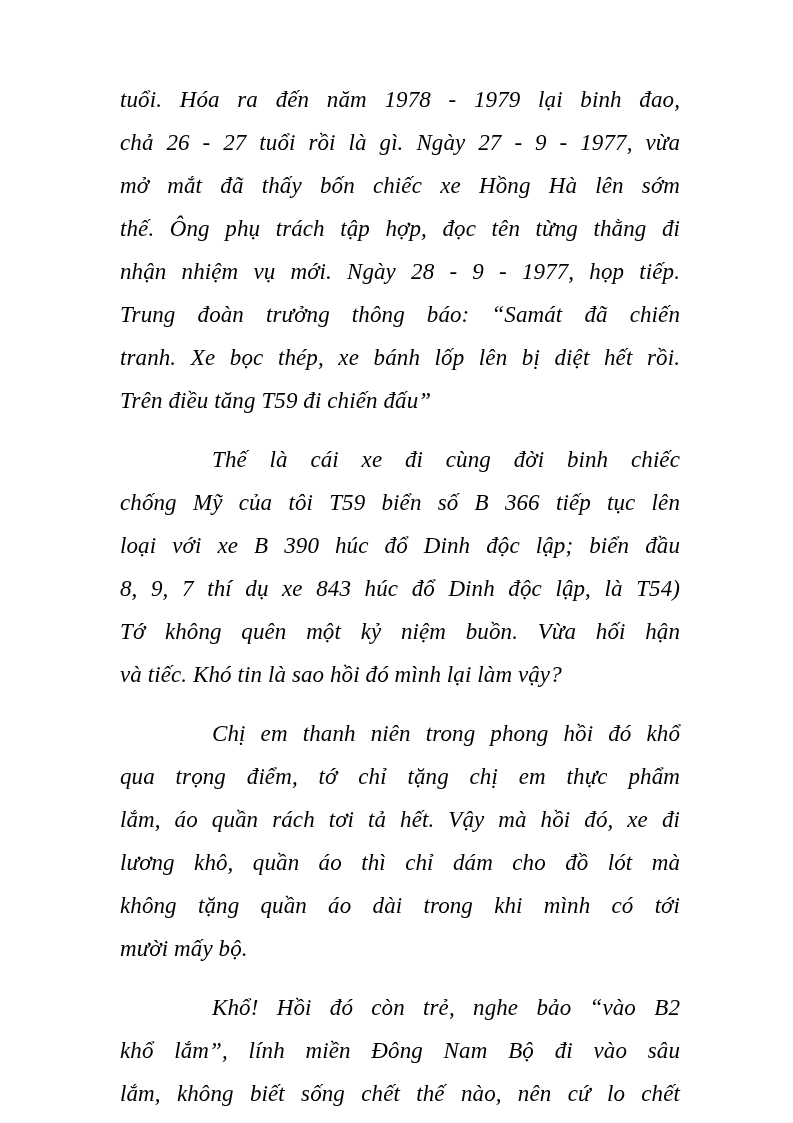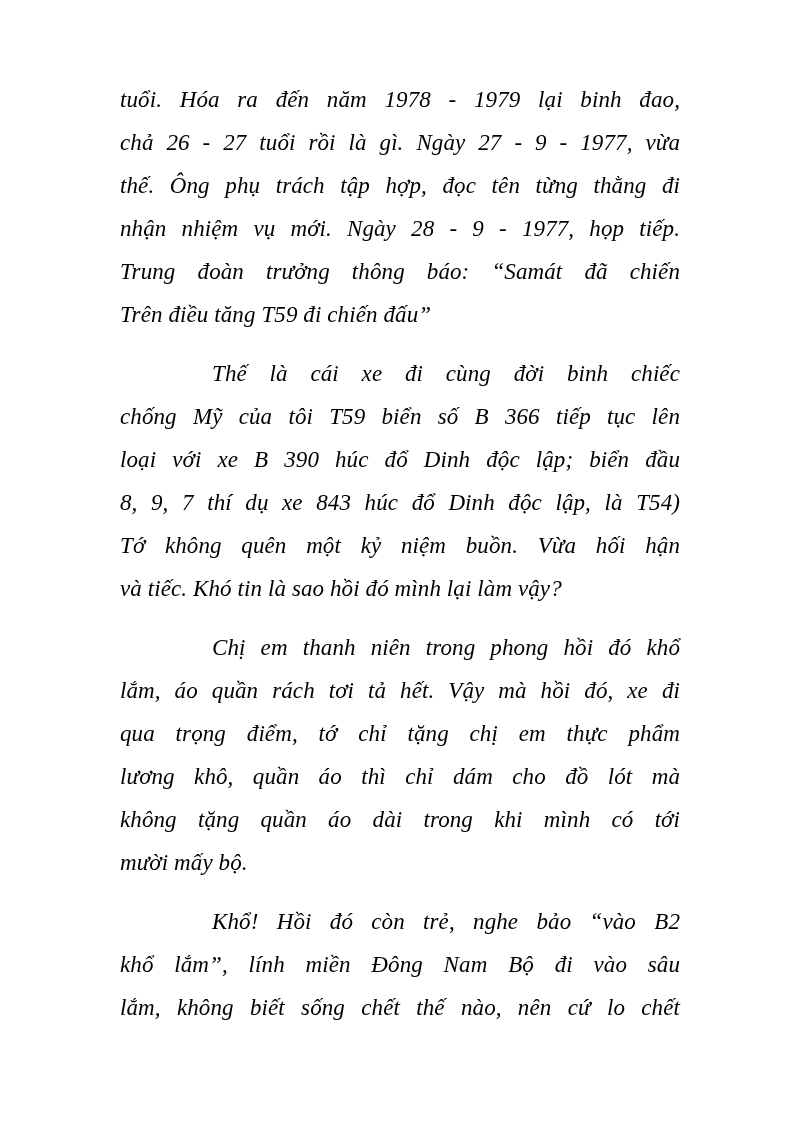--- a/index.html
+++ b/index.html
@@ -94,39 +94,41 @@
 </head>
 <body>
 
 <div class="page">
 
   <div class="content">
 
     <p class="para">
       <span class="ln j">tuổi. Hóa ra đến năm 1978 - 1979 lại binh đao,</span>
       <span class="ln j">chả 26 - 27 tuổi rồi là gì. Ngày 27 - 9 - 1977, vừa</span>
+      <span class="ln j">mở mắt đã thấy bốn chiếc xe Hồng Hà lên sớm</span>
       <span class="ln j">thế. Ông phụ trách tập hợp, đọc tên từng thằng đi</span>
       <span class="ln j">nhận nhiệm vụ mới. Ngày 28 - 9 - 1977, họp tiếp.</span>
       <span class="ln j">Trung đoàn trưởng thông báo: “Samát đã chiến</span>
+      <span class="ln j">tranh. Xe bọc thép, xe bánh lốp lên bị diệt hết rồi.</span>
       <span class="ln last">Trên điều tăng T59 đi chiến đấu”</span>
     </p>
 
     <p class="para">
       <span class="ln j"><span class="indent"></span><span>Thế là cái xe đi cùng đời binh chiếc</span></span>
       <span class="ln j">chống Mỹ của tôi T59 biển số B 366 tiếp tục lên</span>
       <span class="ln j">loại với xe B 390 húc đổ Dinh độc lập; biển đầu</span>
       <span class="ln j">8, 9, 7 thí dụ xe 843 húc đổ Dinh độc lập, là T54)</span>
       <span class="ln j">Tớ không quên một kỷ niệm buồn. Vừa hối hận</span>
       <span class="ln last">và tiếc. Khó tin là sao hồi đó mình lại làm vậy?</span>
     </p>
 
     <p class="para">
       <span class="ln j"><span class="indent"></span><span>Chị em thanh niên trong phong hồi đó khổ</span></span>
+      <span class="ln j">qua trọng điểm, tớ chỉ tặng chị em thực phẩm</span>
       <span class="ln j">lắm, áo quần rách tơi tả hết. Vậy mà hồi đó, xe đi</span>
-      <span class="ln j">qua trọng điểm, tớ chỉ tặng chị em thực phẩm</span>
       <span class="ln j">lương khô, quần áo thì chỉ dám cho đồ lót mà</span>
       <span class="ln j">không tặng quần áo dài trong khi mình có tới</span>
       <span class="ln last">mười mấy bộ.</span>
     </p>
 
     <p class="para">
       <span class="ln j"><span class="indent"></span><span>Khổ! Hồi đó còn trẻ, nghe bảo “vào B2</span></span>
       <span class="ln j">khổ lắm”, lính miền Đông Nam Bộ đi vào sâu</span>
       <span class="ln j">lắm, không biết sống chết thế nào, nên cứ lo chết</span>
     </p>

